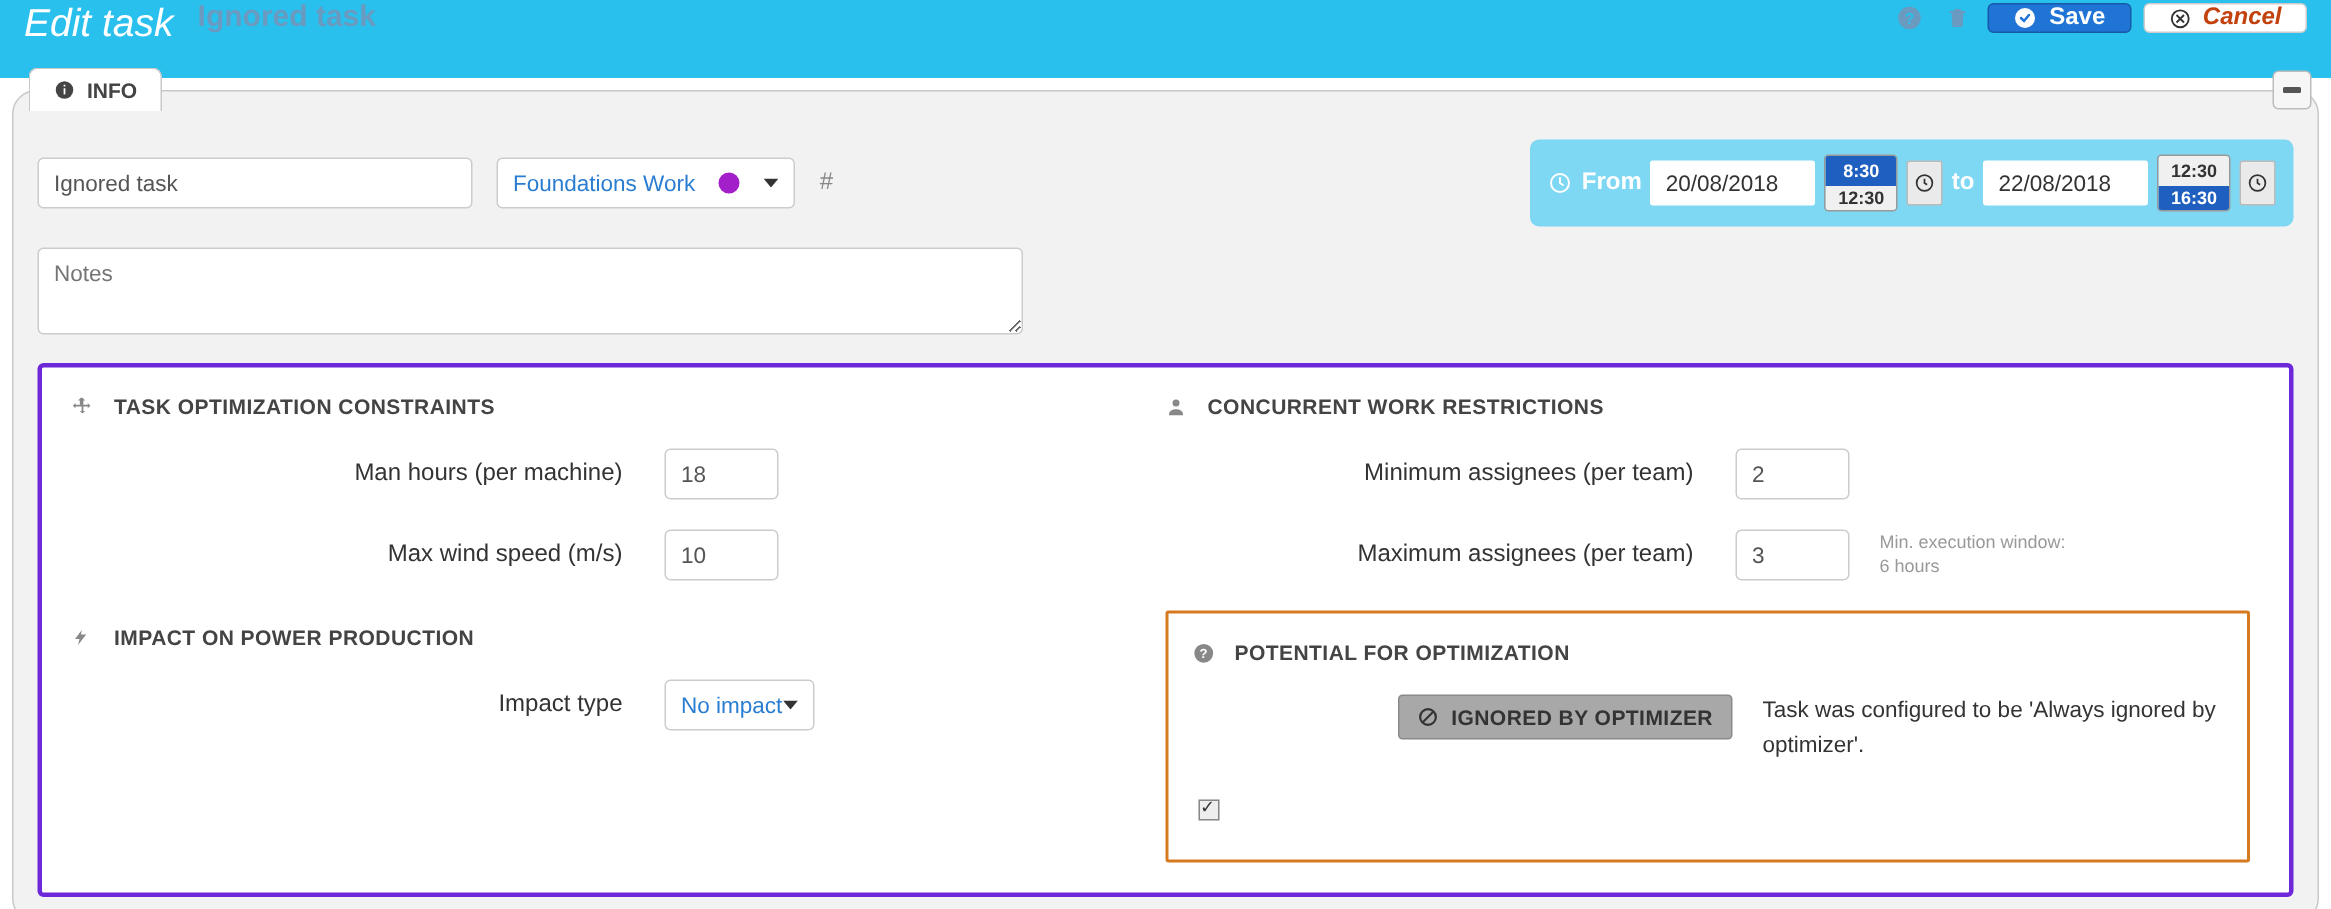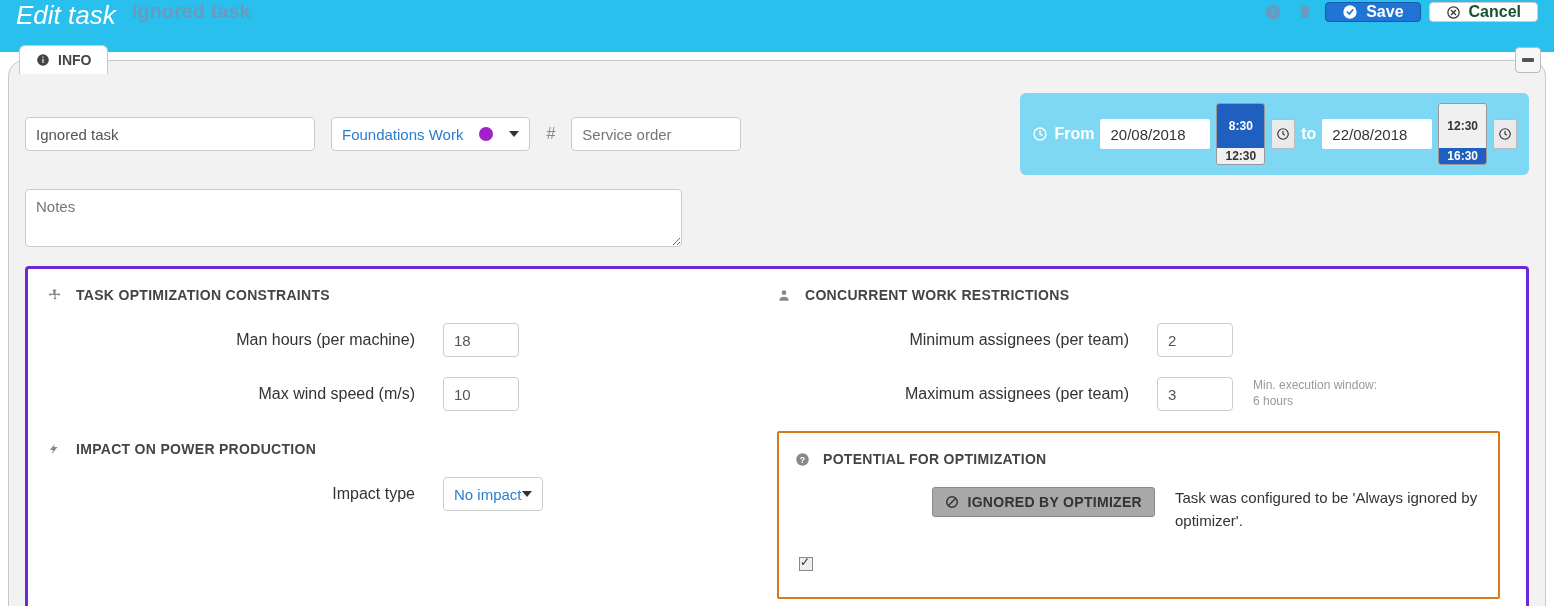--- a/index.html
+++ b/index.html
@@ -56,22 +56,23 @@
     cursor: pointer;
     border: 1px solid transparent;
   }
   .btn-save {
     background: #1f74d6;
     color: #fff;
     border-color: #165aa8;
   }
   .btn-cancel {
     background: #fff;
-    color: #14532d;
+    color: #c2410c;
     border: 1px solid #ccc;
+    font-style: italic;
   }
   .page-shell {
     padding: 8px 8px 0 8px;
     position: relative;
   }
   .panel {
     border: 1px solid #c8c8c8;
     border-radius: 16px;
     background: #f2f2f2;
     padding: 32px 16px 16px 16px;
@@ -175,21 +176,21 @@
     border: 1px solid #999;
     border-radius: 3px;
     overflow: hidden;
     font-size: 12px;
     line-height: 14px;
     text-align: center;
   }
   .time-picker .tp-top {
     background: #1f5fbf;
     color: #fff;
-    padding: 15px 8px;
+    padding: 3px 8px;
     font-weight: 600;
   }
   .time-picker .tp-bot {
     background: #f0f0f0;
     color: #333;
     padding: 1px 8px;
     font-weight: 600;
   }
   .time-picker.end .tp-top { background: #f0f0f0; color: #333; }
   .time-picker.end .tp-bot { background: #1f5fbf; color: #fff; }
@@ -364,21 +365,20 @@
     <div class="row1">
       <input type="text" class="text-input task-name" value="Ignored task" style="">
       <div class="cat-select">
         <span>Foundations Work</span>
         <span class="cat-dot"></span>
         <svg width="10" height="6" viewBox="0 0 10 6">
             <path d="M0 0l5 6 5-6z" fill="#333"></path>
           </svg>
       </div>
       <span class="hash">#</span>
-      <input type="text" class="text-input service-order" placeholder="Service order" style="">
 
       <div class="date-cluster">
         <svg width="16" height="16" viewBox="0 0 24 24">
             <circle cx="12" cy="12" r="9" fill="none" stroke="#fff" stroke-width="2"></circle>
             <path d="M12 7v5l3 2" stroke="#fff" stroke-width="2" fill="none" stroke-linecap="round"></path>
           </svg>
         <span class="date-label">From</span>
         <span class="date-box">20/08/2018</span>
         <span class="time-picker">
           <span class="tp-top">8:30</span>

